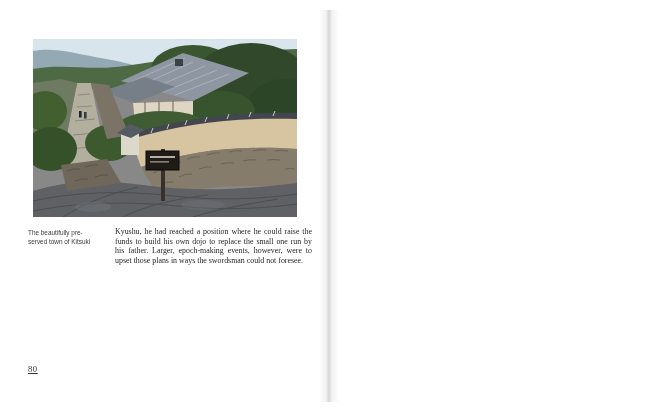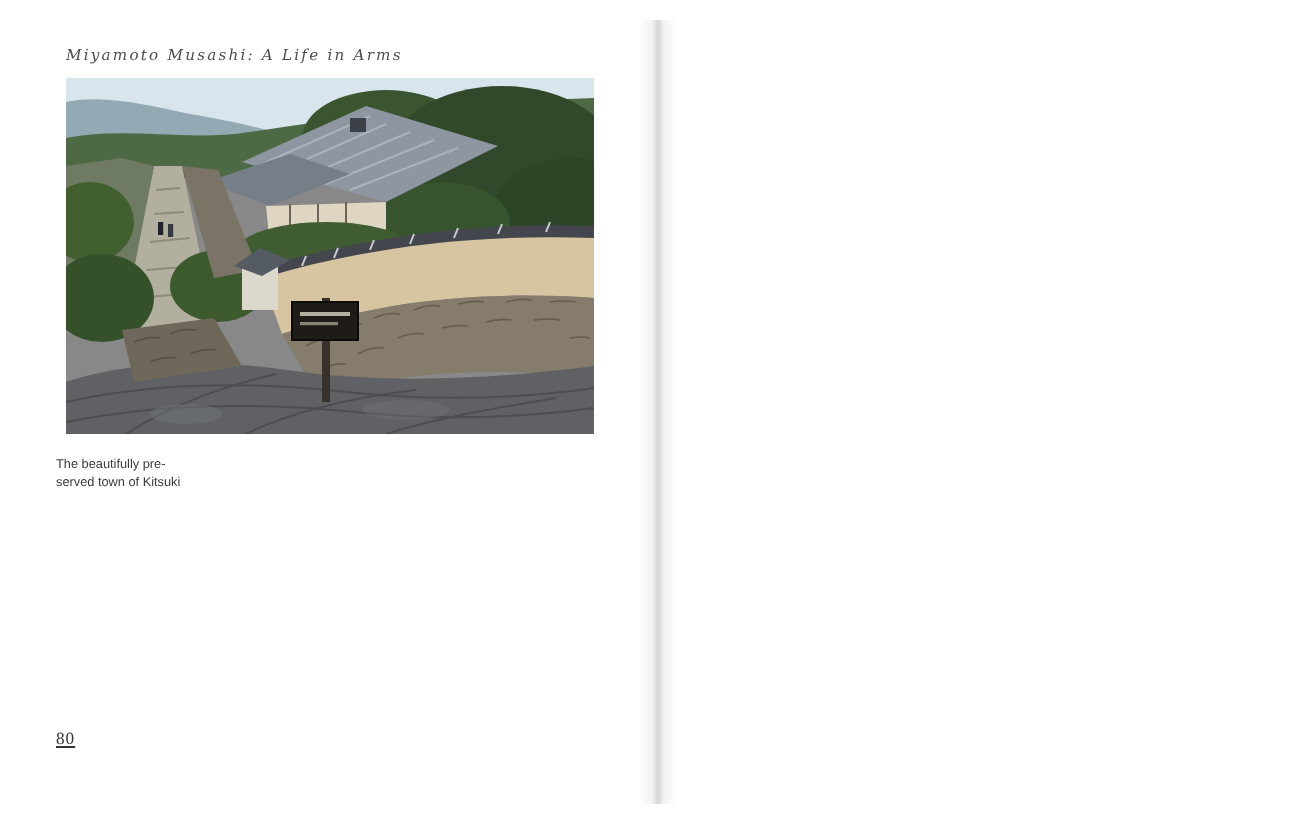--- a/index.html
+++ b/index.html
@@ -47,21 +47,20 @@
   }
   .pagenum-left{left:28px;top:364px;}
 </style>
 </head>
 <body>
 
 <div class="spread">
 
   <div class="page page-left">
 
-    <div class="running-header">Miyamoto Musashi: A Life in Arms</div>
 
     <div class="photo" role="img" aria-label="Stone-paved sloping street of Kitsuki with a curving white plastered wall on a stone base, tiled rooftops, trees and a wooden sign post">
       <svg viewBox="0 0 264 178" preserveAspectRatio="none" aria-hidden="true">
 
         <rect x="0" y="0" width="264" height="42" fill="#d9e5ec"></rect>
 
         <path d="M0,32 L0,12 C20,8 42,14 62,18 C86,22 102,26 122,32 Z" fill="#93a9b4"></path>
 
         <path d="M0,50 L0,30 C30,24 60,32 92,27 C132,21 172,15 212,12 L264,10 L264,50 Z" fill="#4e6a45"></path>
 
@@ -123,20 +122,21 @@
         <rect x="117" y="117" width="25" height="2" fill="#cfc9b8" opacity="0.85"></rect>
         <rect x="117" y="122" width="19" height="1.6" fill="#cfc9b8" opacity="0.6"></rect>
       </svg>
     </div>
 
     <div class="caption">
       <div>The beautifully pre-</div>
       <div>served town of Kitsuki</div>
     </div>
 
+    <div class="body-left">Kyushu, he had reached a position where he could raise the funds to build his own dojo to replace the small one run by his father. Larger, epoch-making events, however, were to upset those plans in ways the swordsman could not foresee.</div>
 
     <div class="pagenum pagenum-left">80</div>
   </div>
 
   <div class="gutter"></div>
 
   <div class="page page-right">
 
     
 

